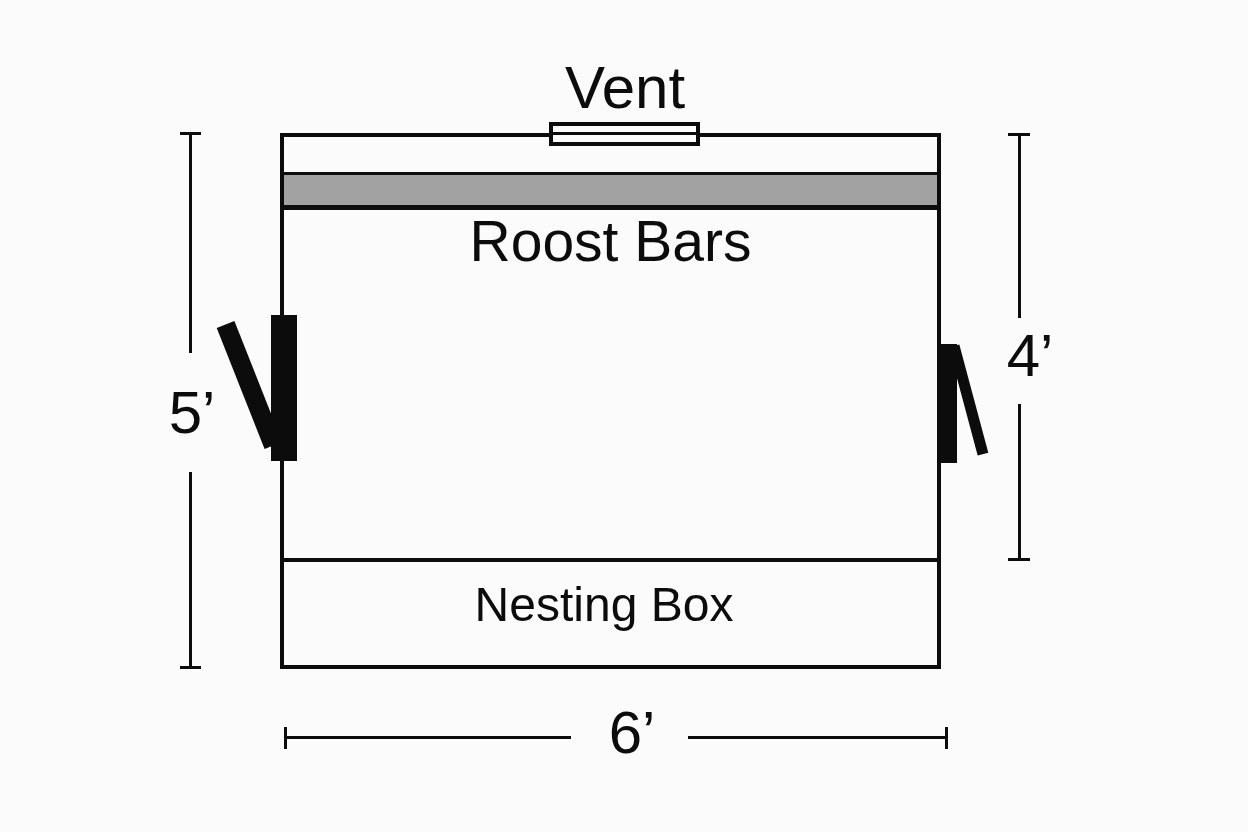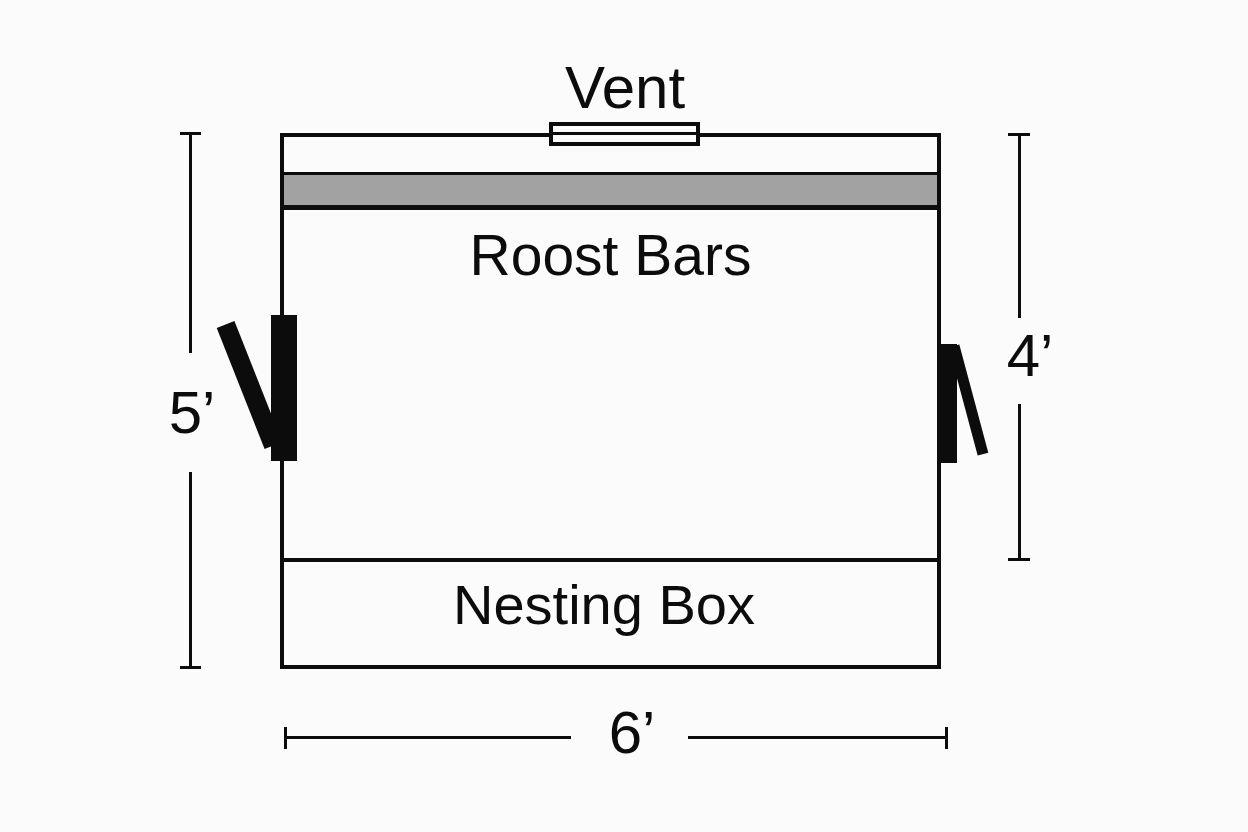--- a/index.html
+++ b/index.html
@@ -43,24 +43,24 @@
   .band-top-line   { left: 284px; top: 172px; width: 653px; height: 3px; background: var(--ink); }
   .band            { left: 284px; top: 175px; width: 653px; height: 30px; background: var(--band); }
   .band-bottom-line{ left: 284px; top: 205px; width: 653px; height: 5px; background: var(--ink); }
 
   
   .divider { left: 284px; top: 558px; width: 653px; height: 4px; background: var(--ink); }
 
   
   .label { text-align: center; font-weight: 500; color: var(--ink); white-space: nowrap; }
   .vent-label    { left: 480px; top: 56px;  width: 290px; font-size: 60px; line-height: 64px; }
-  .roost-label   { left: 284px; top: 224px; width: 653px; font-size: 57px; line-height: 62px; }
+  .roost-label   { left: 284px; top: 210px; width: 653px; font-size: 57px; line-height: 62px; }
   .id-label      { left: 284px; top: 352px; width: 653px; font-size: 97px; line-height: 100px;
                    font-weight: bold; letter-spacing: -2px; }
-  .nesting-label { left: 284px; top: 574px; width: 640px; font-size: 56px; line-height: 62px; }
+  .nesting-label { left: 284px; top: 574px; width: 640px; font-size: 48px; line-height: 62px; }
 
   
   .door-jamb-left  { left: 271px; top: 315px; width: 26px; height: 146px; background: var(--ink); }
   .door-leaf-left  { left: 240px; top: 320px; width: 19px; height: 130px; background: var(--ink);
                      transform: rotate(-21.6deg); }
   .door-jamb-right { left: 940px; top: 344px; width: 17px; height: 119px; background: var(--ink); }
   .door-leaf-right { left: 963px; top: 344px; width: 11px; height: 112px; background: var(--ink);
                      transform: rotate(-15deg); }
 
   

